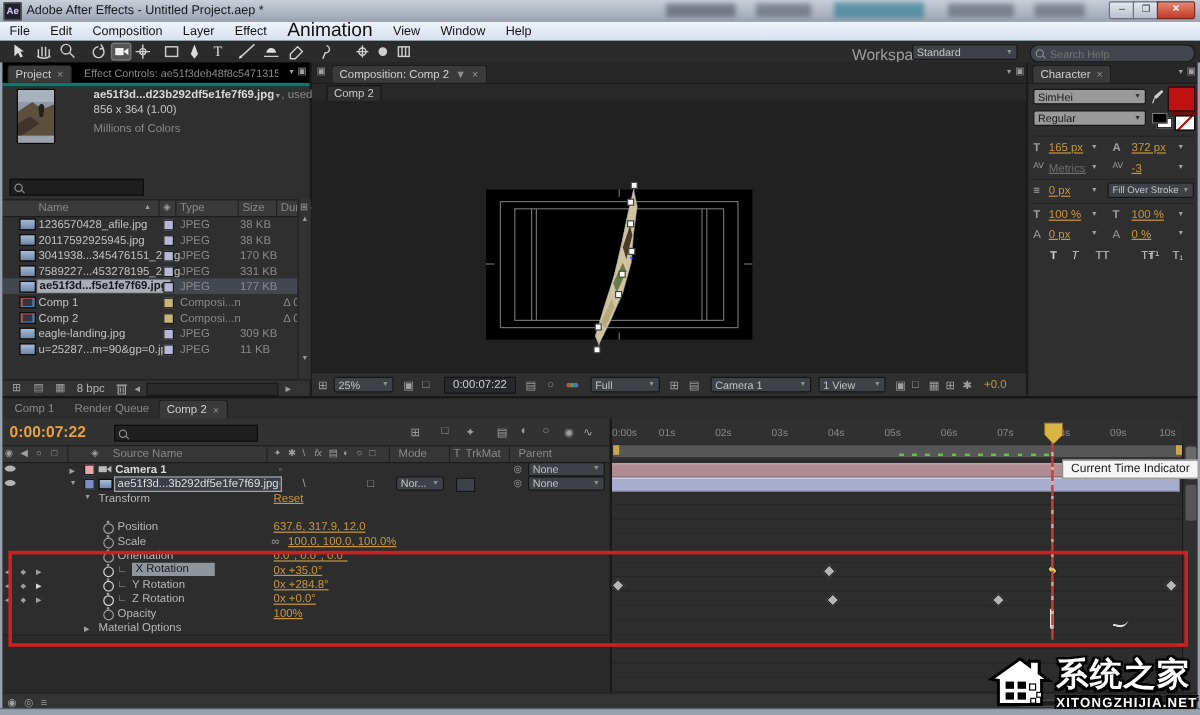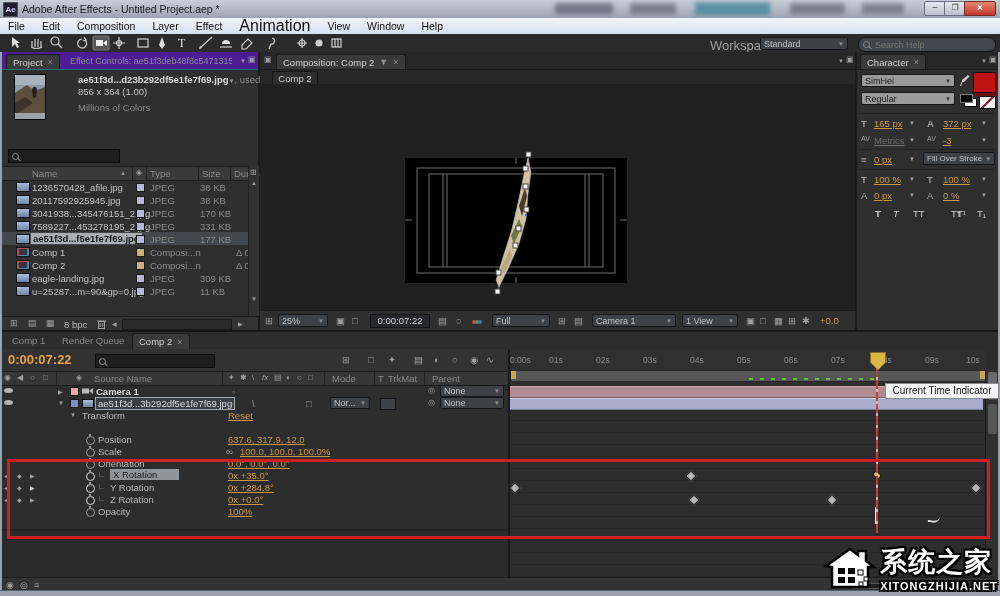--- a/index.html
+++ b/index.html
@@ -101,21 +101,21 @@
       <span>Standard</span>
         <span class="cr">▼</span>
     </div>
     <div class="abs" style="left:858px;top:3px;width:136px;height:13px;background:#42464c;border:1px solid #14161a;border-radius:7px;">
       <span class="mag" style="left:4px;top:3px;"></span>
       <input style="position: absolute; left: 14px; top: 0px; width: 116px; height: 11px; background: transparent; border: none; outline: none; color: rgb(204, 204, 204); font-size: 9px; font-family: inherit;" placeholder="Search Help">
     </div>
   </div>
 
   <div class="abs" style="left:2px;top:52px;width:256px;height:278px;background:#2f2f2f;border-right:2px solid #1b1b1b;">
-    <div class="abs" style="left:0;top:0;width:256px;height:17px;background:#4c1d95;border-bottom:1px solid #0f766e;">
+    <div class="abs" style="left:0;top:0;width:256px;height:17px;background:#000000;border-bottom:3px solid #0f766e;">
       <div class="tab" style="left:4px;top:2px;height:14px;">
         <span>Project</span>
           <span class="x">×</span>
       </div>
       <span class="abs dim" style="left:68px;top:4px;font-size:9px;max-width:162px;overflow:hidden;">Effect Controls: ae51f3deb48f8c5471315dd2</span>
       <span class="abs tiny ic" style="left:238px;top:6px;">▼</span>
       <span class="abs ic" style="left:246px;top:3px;font-size:8px;">▣</span>
     </div>
 
     <svg class="abs" style="left:12px;top:22px;border:1px solid #0a0a0a;" width="30" height="44" viewBox="0 0 30 44">
@@ -533,20 +533,24 @@
       <span class="sw" style="left:86px;top:3px;border-color:#d8d8d8;"></span>
       <span class="abs ic" style="left:98px;top:1px;font-size:8px;">∟</span>
       <span class="abs glabel" style="left:110px;top:1px;">Z Rotation</span>
       <span class="abs hot" style="left:228px;top:1px;">0x +0.0°</span>
     </div>
     <div class="prow" style="top:173px;">
       <span class="sw" style="left:86px;top:3px;"></span>
       <span class="abs glabel" style="left:98px;top:1px;">Opacity</span>
       <span class="abs hot" style="left:228px;top:1px;">100%</span>
     </div>
+    <div class="prow" style="top:185px;">
+      <span class="abs tiny ic" style="left:70px;top:3px;">▶</span>
+      <span class="abs glabel" style="left:82px;top:1px;">Material Options</span>
+    </div>
 
     <div class="abs" style="left:508px;top:17px;width:2px;height:228px;background:#191919;"></div>
 
     <div class="abs" style="left:510px;top:17px;width:475px;height:21px;background:#303030;border-bottom:1px solid #1a1a1a;">
       <span class="abs dim" style="left:0px;top:6px;font-size:8.5px;">0:00s</span>
       <span class="abs dim" style="left:39px;top:6px;font-size:8.5px;">01s</span>
       <span class="abs dim" style="left:86px;top:6px;font-size:8.5px;">02s</span>
       <span class="abs dim" style="left:133px;top:6px;font-size:8.5px;">03s</span>
       <span class="abs dim" style="left:180px;top:6px;font-size:8.5px;">04s</span>
       <span class="abs dim" style="left:227px;top:6px;font-size:8.5px;">05s</span>

